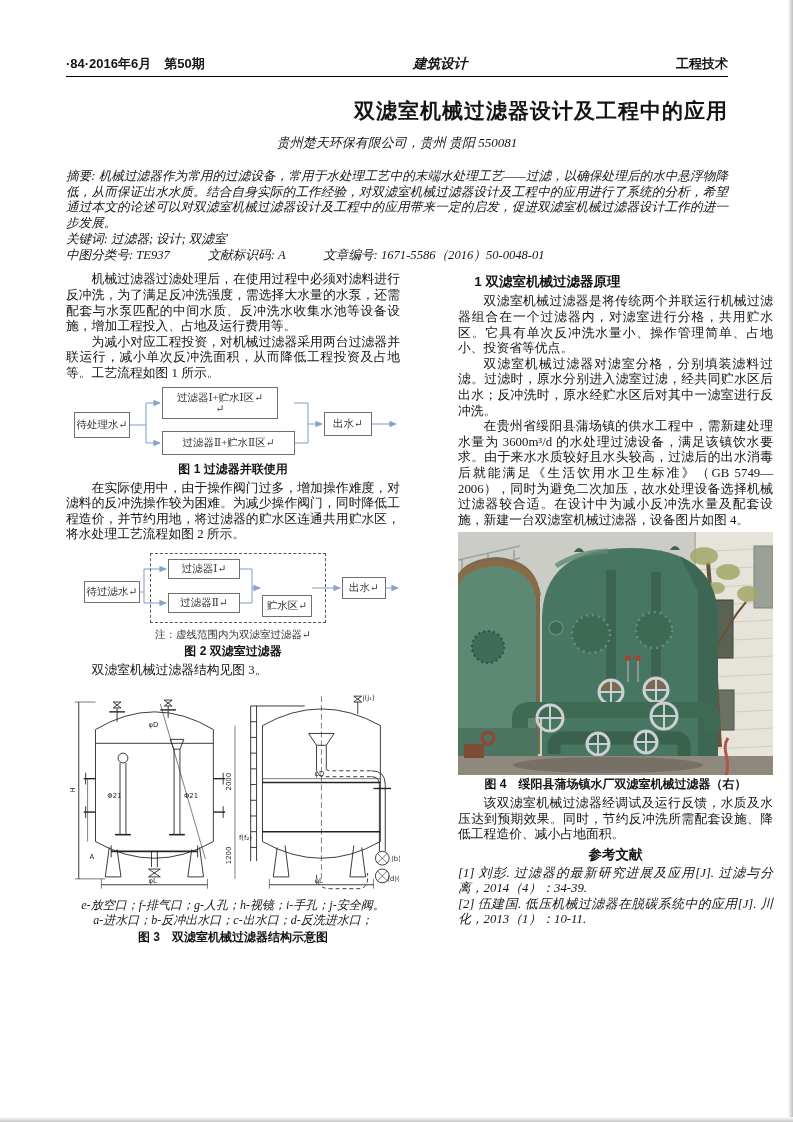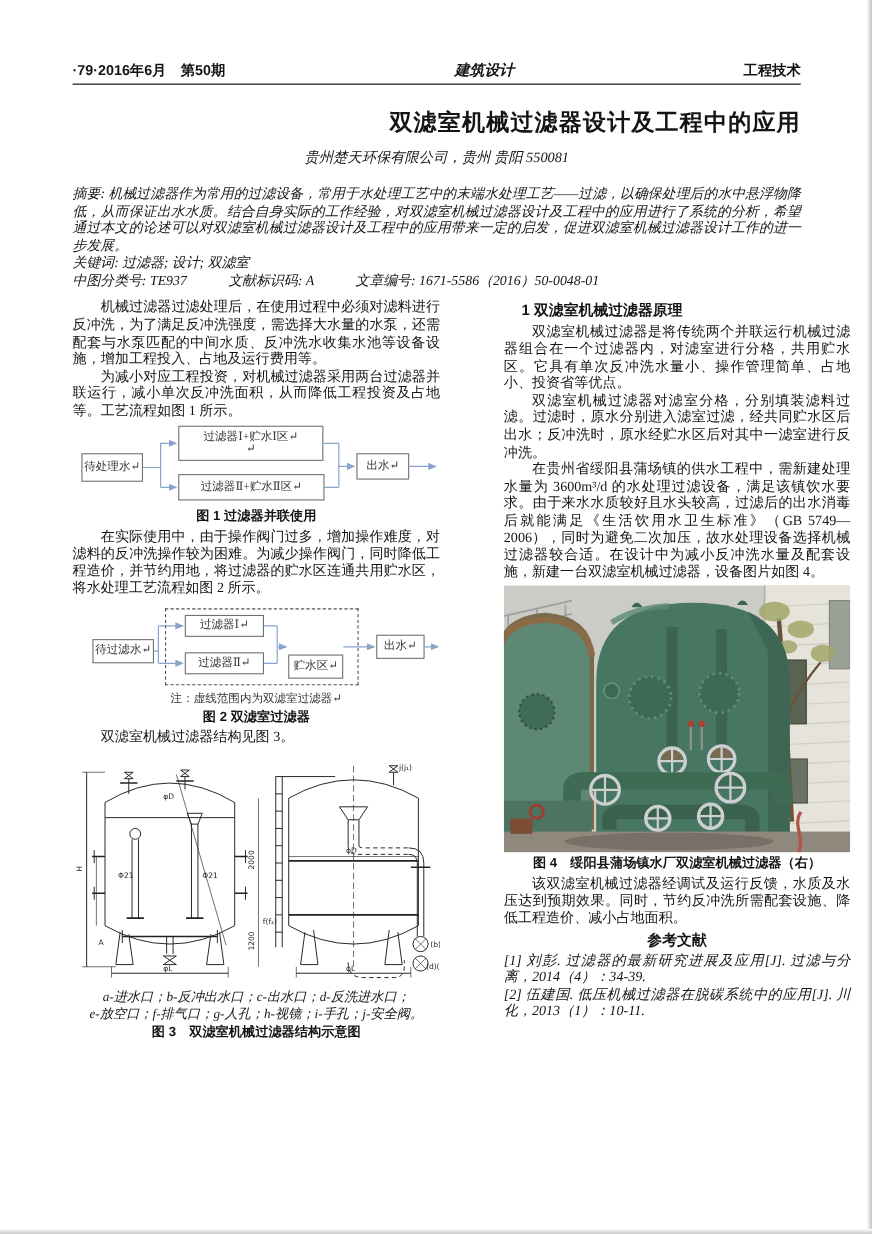--- a/index.html
+++ b/index.html
@@ -48,21 +48,21 @@
   .drawing{margin-top:3px;}
   .photo{position:relative;width:315px;height:243px;overflow:hidden;margin-top:4px;}
 </style>
 </head>
 <body>
 
 <div class="page">
   <div class="content">
 
     <div class="jheader">
-      <span>·79·2016年6月　第50期</span>
+      <span>·84·2016年6月　第50期</span>
       <span class="center">建筑设计</span>
       <span>工程技术</span>
     </div>
 
     <div class="title">双滤室机械过滤器设计及工程中的应用</div>
     <div class="affil">贵州楚天环保有限公司，贵州 贵阳 550081</div>
 
     <div class="abstract">摘要: 机械过滤器作为常用的过滤设备，常用于水处理工艺中的末端水处理工艺——过滤，以确保处理后的水中悬浮物降低，从而保证出水水质。结合自身实际的工作经验，对双滤室机械过滤器设计及工程中的应用进行了系统的分析，希望通过本文的论述可以对双滤室机械过滤器设计及工程中的应用带来一定的启发，促进双滤室机械过滤器设计工作的进一步发展。</div>
     <div class="meta">关键词: 过滤器; 设计; 双滤室</div>
     <div class="meta">中图分类号: TE937　　　文献标识码: A　　　文章编号: 1671-5586（2016）50-0048-01</div>
@@ -87,21 +87,21 @@
               <line x1="80" y1="17" x2="94" y2="17" marker-end="url(#arr)"></line>
               <line x1="80" y1="57" x2="94" y2="57" marker-end="url(#arr)"></line>
               <line x1="228" y1="17" x2="242" y2="17"></line>
               <line x1="228" y1="57" x2="242" y2="57"></line>
               <line x1="242" y1="17" x2="242" y2="57"></line>
               <line x1="242" y1="38" x2="256" y2="38" marker-end="url(#arr)"></line>
               <line x1="306" y1="38" x2="330" y2="38" marker-end="url(#arr)"></line>
             </g>
           </svg>
           <div class="fbox" style="left:8px;top:26px;width:56px;height:26px;">待处理水↵</div>
-          <div class="fbox" style="left:96px;top:1px;width:132px;height:32px;">过滤器Ⅰ+贮水Ⅰ区↵
+          <div class="fbox" style="left:96px;top:1px;width:116px;height:32px;">过滤器Ⅰ+贮水Ⅰ区↵
 ↵</div>
           <div class="fbox" style="left:96px;top:45px;width:133px;height:24px;">过滤器Ⅱ+贮水Ⅱ区↵</div>
           <div class="fbox" style="left:258px;top:26px;width:48px;height:24px;">出水↵</div>
         </div>
         <div class="figcap">图 1  过滤器并联使用</div>
 
         <p class="body">在实际使用中，由于操作阀门过多，增加操作难度，对滤料的反冲洗操作较为困难。为减少操作阀门，同时降低工程造价，并节约用地，将过滤器的贮水区连通共用贮水区，将水处理工艺流程如图 2 所示。</p>
 
         
         <div class="flow" style="height:76px;margin-top:8px;">
@@ -253,22 +253,22 @@
             <text transform="rotate(-90 168 110)" x="168" y="110">2000</text>
             <text transform="rotate(-90 168 185)" x="168" y="185">1200</text>
             <text x="302" y="18">j(j₁)</text>
             <text x="331" y="182">(b)</text>
             <text x="327" y="202">(d)(c)</text>
             <text x="176" y="160">f(f₂)</text>
             <text x="253" y="95">φD</text>
             <text x="253" y="204">φL</text>
           </g>
         </svg>
+        <div class="legend">e-放空口；f-排气口；g-人孔；h-视镜；i-手孔；j-安全阀。</div>
         <div class="legend">a-进水口；b-反冲出水口；c-出水口；d-反洗进水口；</div>
-        <div class="legend">e-放空口；f-排气口；g-人孔；h-视镜；i-手孔；j-安全阀。</div>
         <div class="figcap">图 3　双滤室机械过滤器结构示意图</div>
       </div>
 
       <div class="col-r">
         <div class="sec-head">1 双滤室机械过滤器原理</div>
         <p class="body">双滤室机械过滤器是将传统两个并联运行机械过滤器组合在一个过滤器内，对滤室进行分格，共用贮水区。它具有单次反冲洗水量小、操作管理简单、占地小、投资省等优点。</p>
         <p class="body">双滤室机械过滤器对滤室分格，分别填装滤料过滤。过滤时，原水分别进入滤室过滤，经共同贮水区后出水；反冲洗时，原水经贮水区后对其中一滤室进行反冲洗。</p>
         <p class="body">在贵州省绥阳县蒲场镇的供水工程中，需新建处理水量为 3600m³/d 的水处理过滤设备，满足该镇饮水要求。由于来水水质较好且水头较高，过滤后的出水消毒后就能满足《生活饮用水卫生标准》（GB 5749—2006），同时为避免二次加压，故水处理设备选择机械过滤器较合适。在设计中为减小反冲洗水量及配套设施，新建一台双滤室机械过滤器，设备图片如图 4。</p>
 
         <div class="photo">

